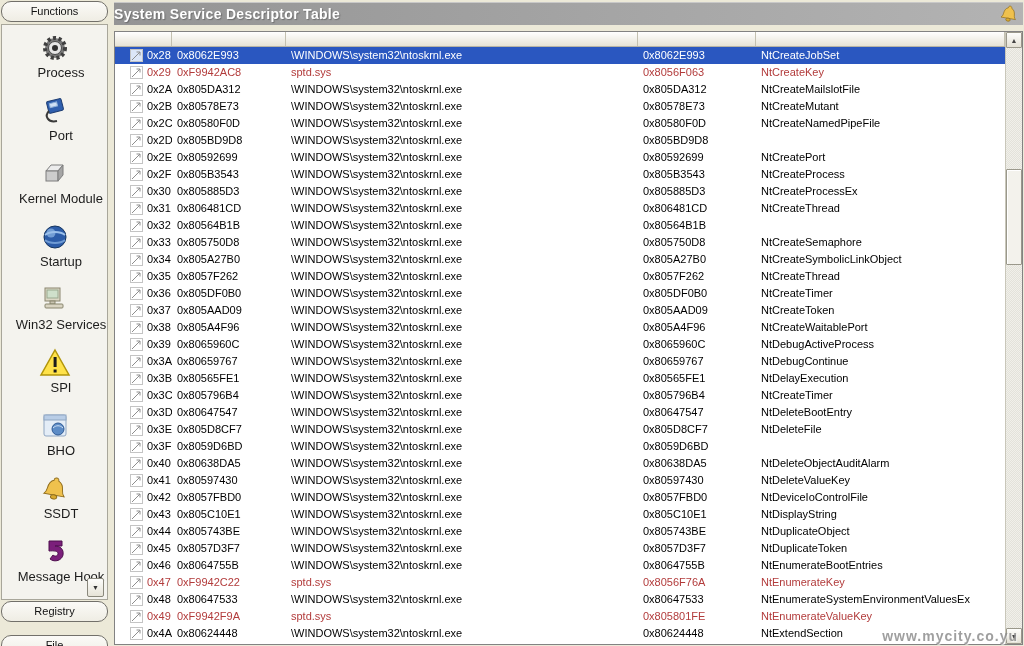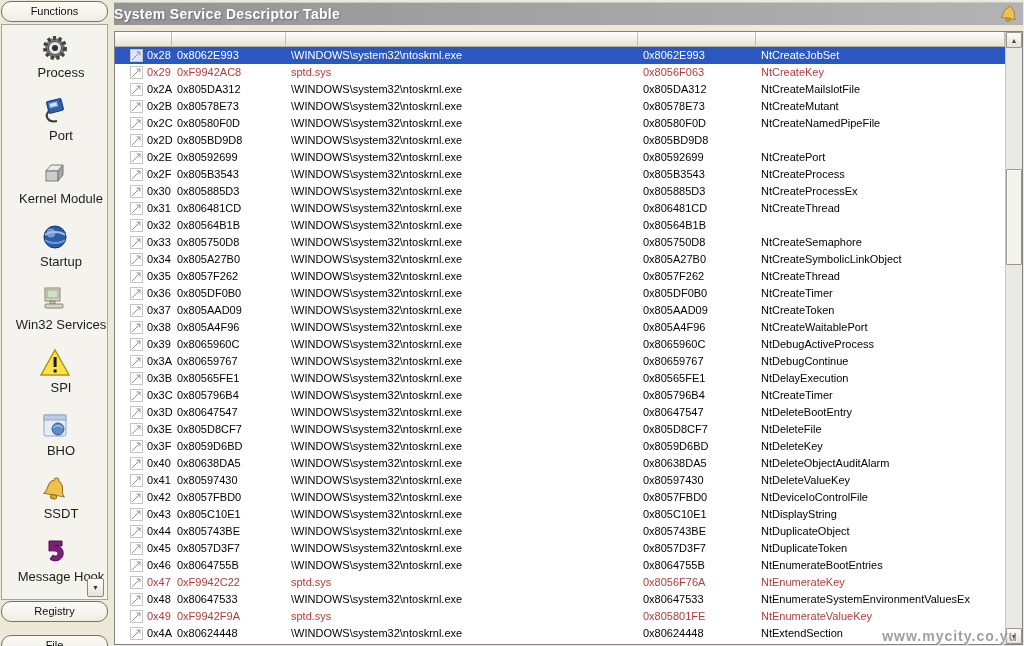--- a/index.html
+++ b/index.html
@@ -587,21 +587,20 @@
                   <rect x="0.5" y="0.5" width="12" height="12" fill="#ffffff" stroke="#c4c4c4"></rect>
                   <path d="M2 11 L10 3" stroke="#8e8e8e" fill="none"></path>
                   <path d="M6.5 3 L10 3 L10 6.5" stroke="#8e8e8e" fill="none"></path>
                 </svg>
               </span>
               <span>0x3F</span>
             </div>
             <div class="cell c1">0x8059D6BD</div>
             <div class="cell c2">\WINDOWS\system32\ntoskrnl.exe</div>
             <div class="cell c3">0x8059D6BD</div>
-            <div class="cell c4">NtDeleteKey</div>
           </div>
           <div class="row">
             <div class="cell c0">
               <span class="ricon">
                 <svg width="13" height="13" viewBox="0 0 13 13">
                   <rect x="0.5" y="0.5" width="12" height="12" fill="#ffffff" stroke="#c4c4c4"></rect>
                   <path d="M2 11 L10 3" stroke="#8e8e8e" fill="none"></path>
                   <path d="M6.5 3 L10 3 L10 6.5" stroke="#8e8e8e" fill="none"></path>
                 </svg>
               </span>

